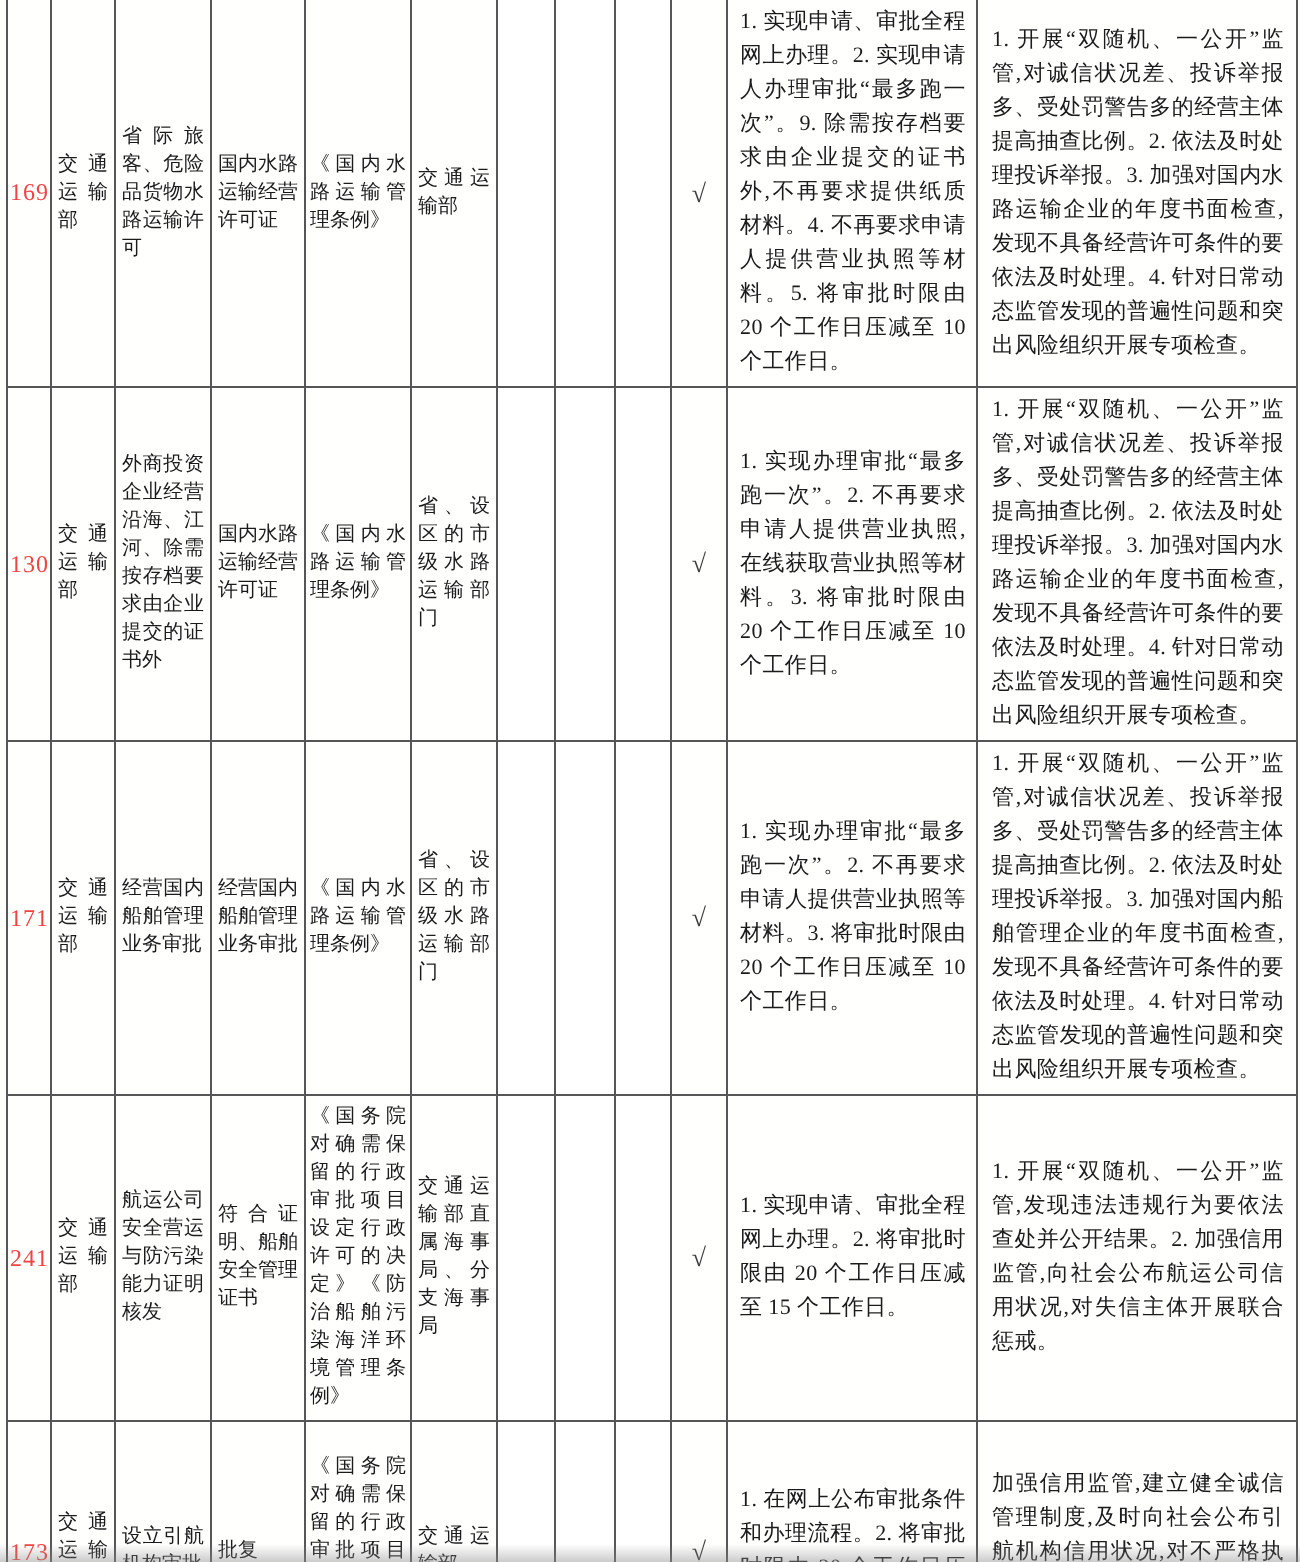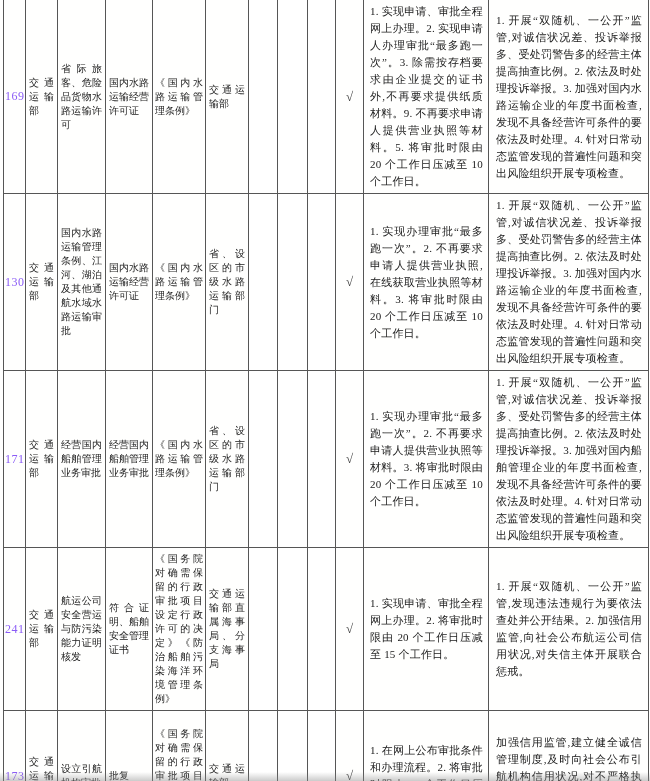--- a/index.html
+++ b/index.html
@@ -16,21 +16,21 @@
   }
   td{
     border:1px solid #565656;
     vertical-align:middle;
     overflow:hidden;
     box-sizing:border-box;
   }
   tr.r169 td{border-top:none;}
   tr.r173 td{border-bottom:none;}
   
-  td.c-seq{font-size:12px;text-align:center;padding:0 1px;letter-spacing:0.5px;color:#8b5cf6;}
+  td.c-seq{font-size:12px;text-align:center;padding:0 1px;letter-spacing:0.5px;color:#ef4444;}
   
   td.v{
     font-size:10px;line-height:14px;
     text-align:justify;
     padding:2px 3px;
     color:#1b1b1b;
   }
   td.c-legal{font-size:10px;line-height:14px;padding:0 2px;}
   
   td.c-e{background:#ffffff;}
@@ -81,28 +81,28 @@
         <td class="c-seq">169</td>
         <td class="v c-dept">交通运输部</td>
         <td class="v c-item">省际旅客、危险品货物水路运输许可</td>
         <td class="v c-lic">国内水路运输经营许可证</td>
         <td class="v c-legal">《国内水路运输管理条例》</td>
         <td class="v c-agency">交通运输部</td>
         <td class="c-e"></td>
         <td class="c-e"></td>
         <td class="c-e"></td>
         <td class="c-check">√</td>
-        <td class="p c-meas">1. 实现申请、审批全程网上办理。2. 实现申请人办理审批“最多跑一次”。3. 除需按存档要求由企业提交的证书外,不再要求提供纸质材料。9. 不再要求申请人提供营业执照等材料。5. 将审批时限由 20 个工作日压减至 10 个工作日。</td>
+        <td class="p c-meas">1. 实现申请、审批全程网上办理。2. 实现申请人办理审批“最多跑一次”。9. 除需按存档要求由企业提交的证书外,不再要求提供纸质材料。4. 不再要求申请人提供营业执照等材料。5. 将审批时限由 20 个工作日压减至 10 个工作日。</td>
         <td class="p c-sup">1. 开展“双随机、一公开”监管,对诚信状况差、投诉举报多、受处罚警告多的经营主体提高抽查比例。2. 依法及时处理投诉举报。3. 加强对国内水路运输企业的年度书面检查,发现不具备经营许可条件的要依法及时处理。4. 针对日常动态监管发现的普遍性问题和突出风险组织开展专项检查。</td>
       </tr>
 
       <tr class="r170">
         <td class="c-seq">130</td>
         <td class="v c-dept">交通运输部</td>
-        <td class="v c-item">国内水路运输管理条例、江河、湖泊及其他通航水域水路运输审批</td>
+        <td class="v c-item">外商投资企业经营沿海、江河、除需按存档要求由企业提交的证书外</td>
         <td class="v c-lic">国内水路运输经营许可证</td>
         <td class="v c-legal">《国内水路运输管理条例》</td>
         <td class="v c-agency">省、设区的市级水路运输部门</td>
         <td class="c-e"></td>
         <td class="c-e"></td>
         <td class="c-e"></td>
         <td class="c-check">√</td>
         <td class="p c-meas">1. 实现办理审批“最多跑一次”。2. 不再要求申请人提供营业执照,在线获取营业执照等材料。3. 将审批时限由 20 个工作日压减至 10 个工作日。</td>
         <td class="p c-sup">1. 开展“双随机、一公开”监管,对诚信状况差、投诉举报多、受处罚警告多的经营主体提高抽查比例。2. 依法及时处理投诉举报。3. 加强对国内水路运输企业的年度书面检查,发现不具备经营许可条件的要依法及时处理。4. 针对日常动态监管发现的普遍性问题和突出风险组织开展专项检查。</td>
       </tr>

